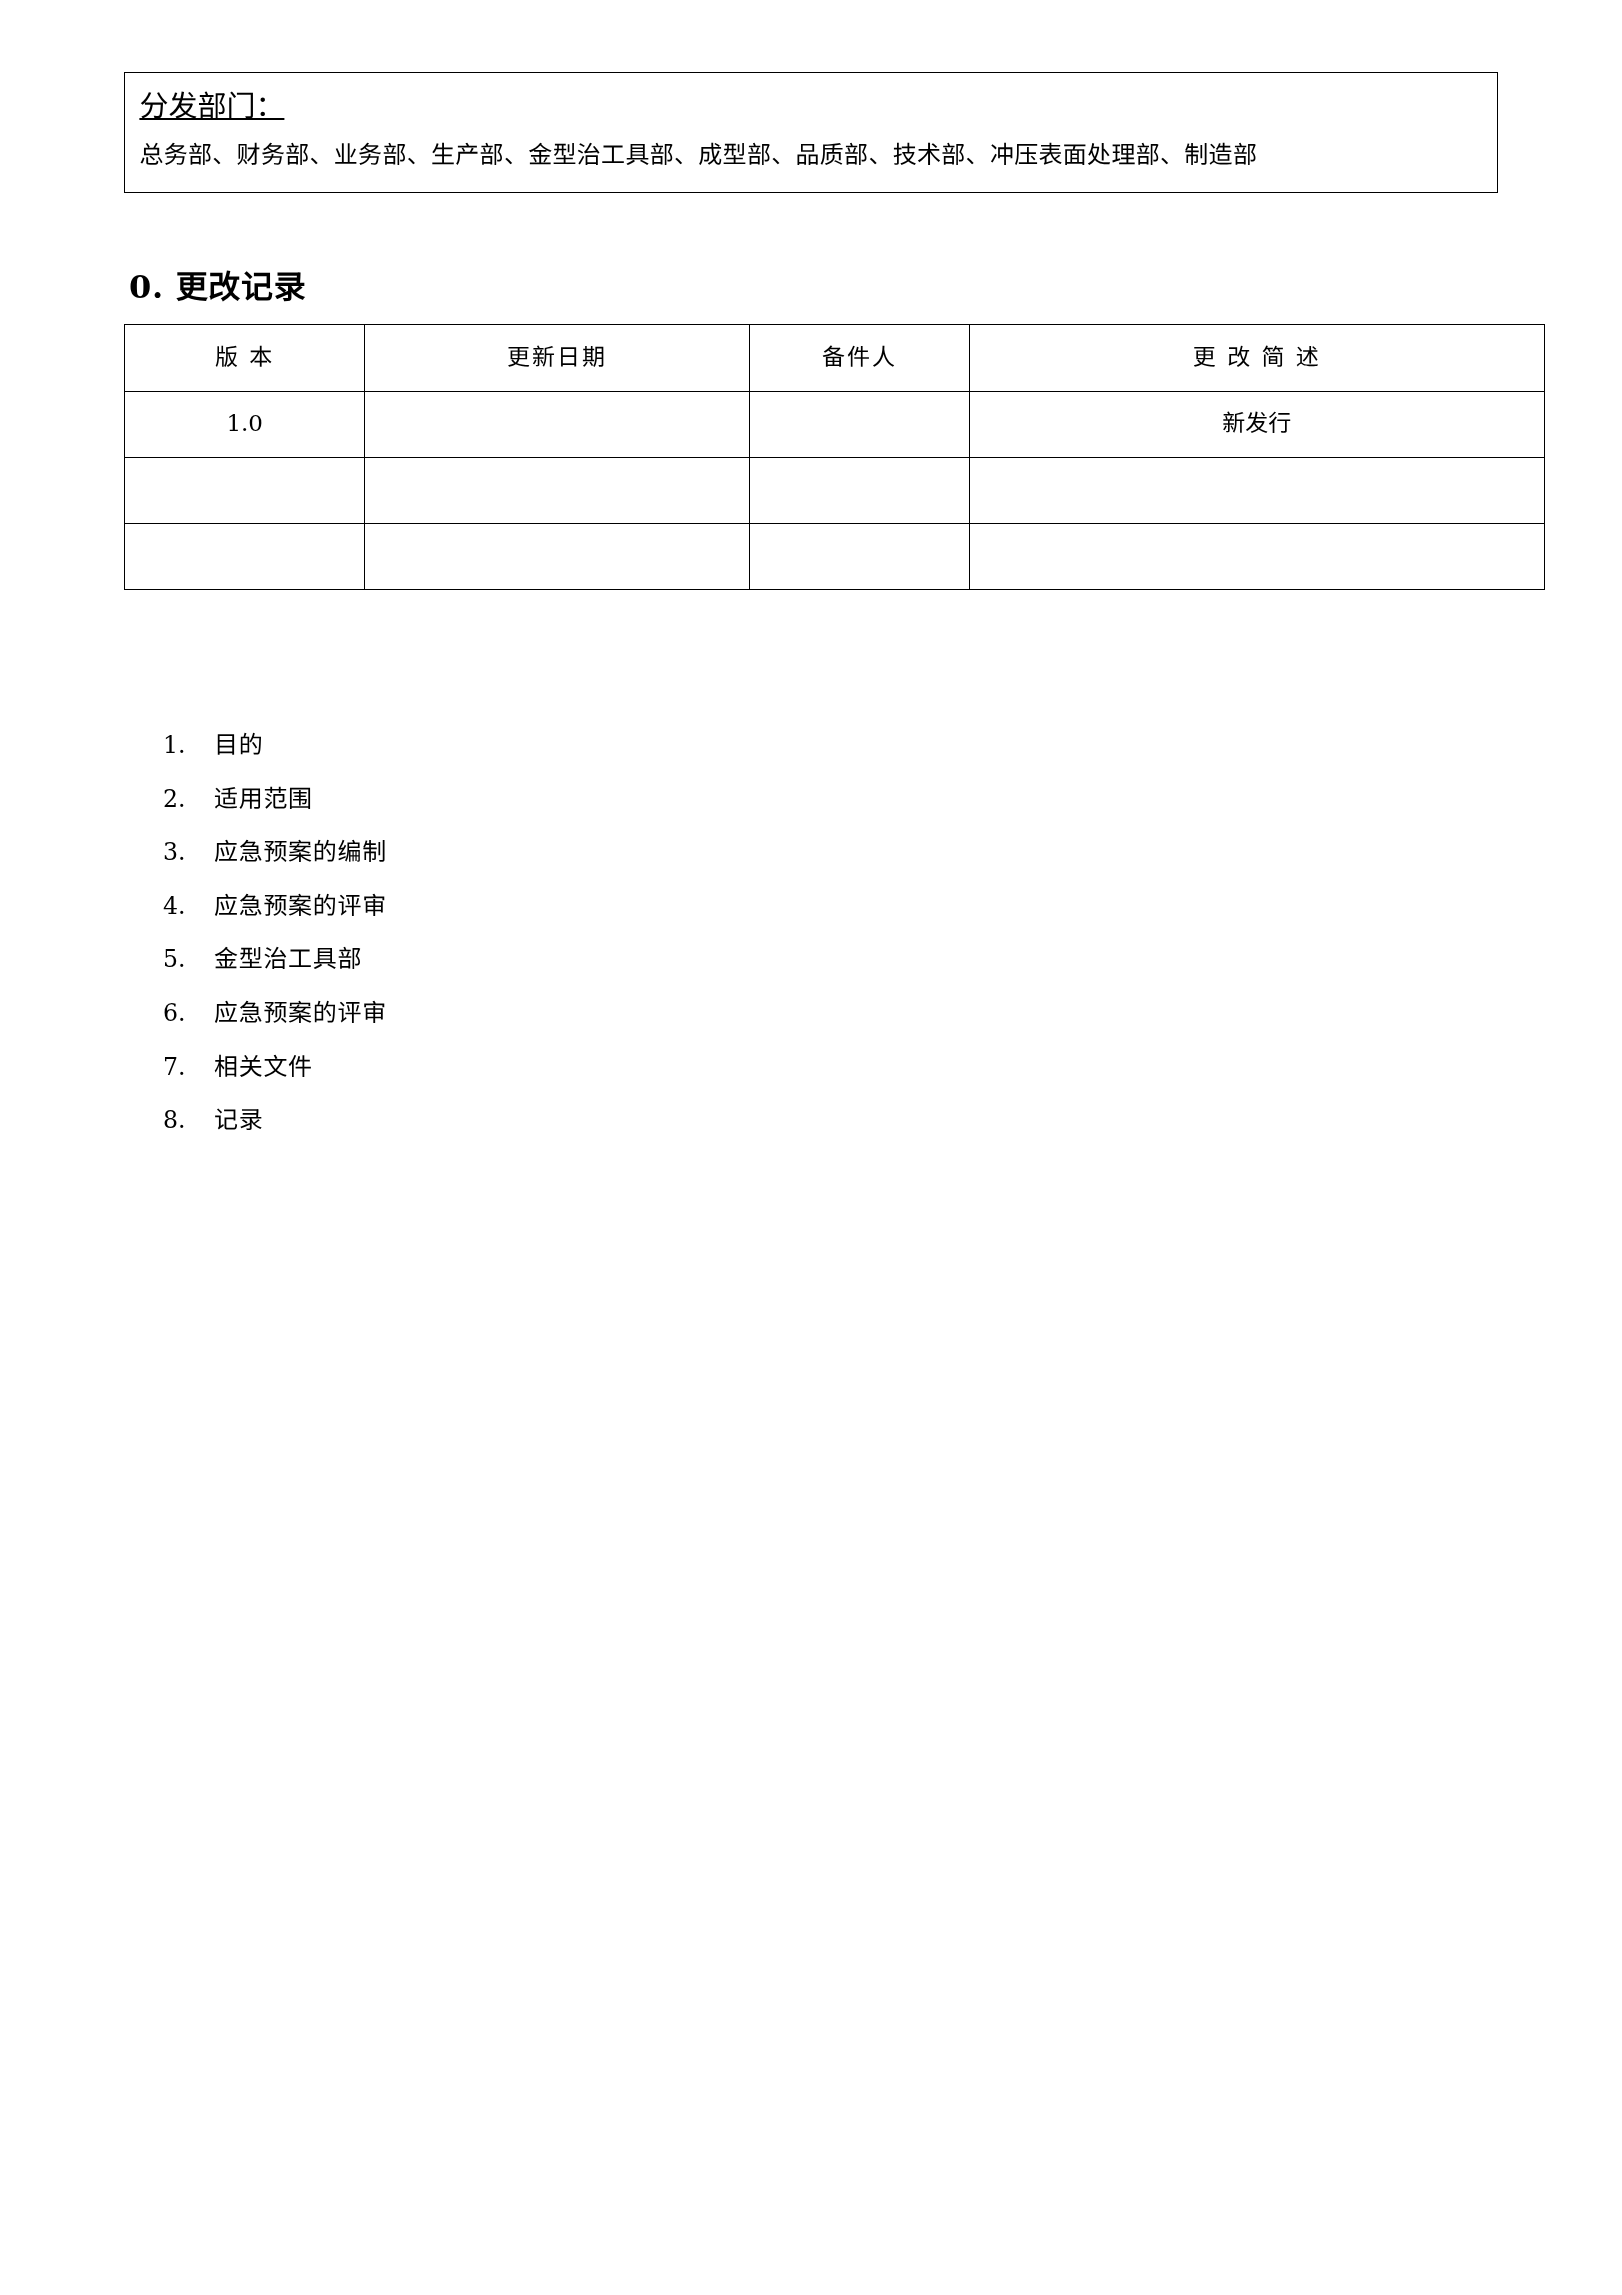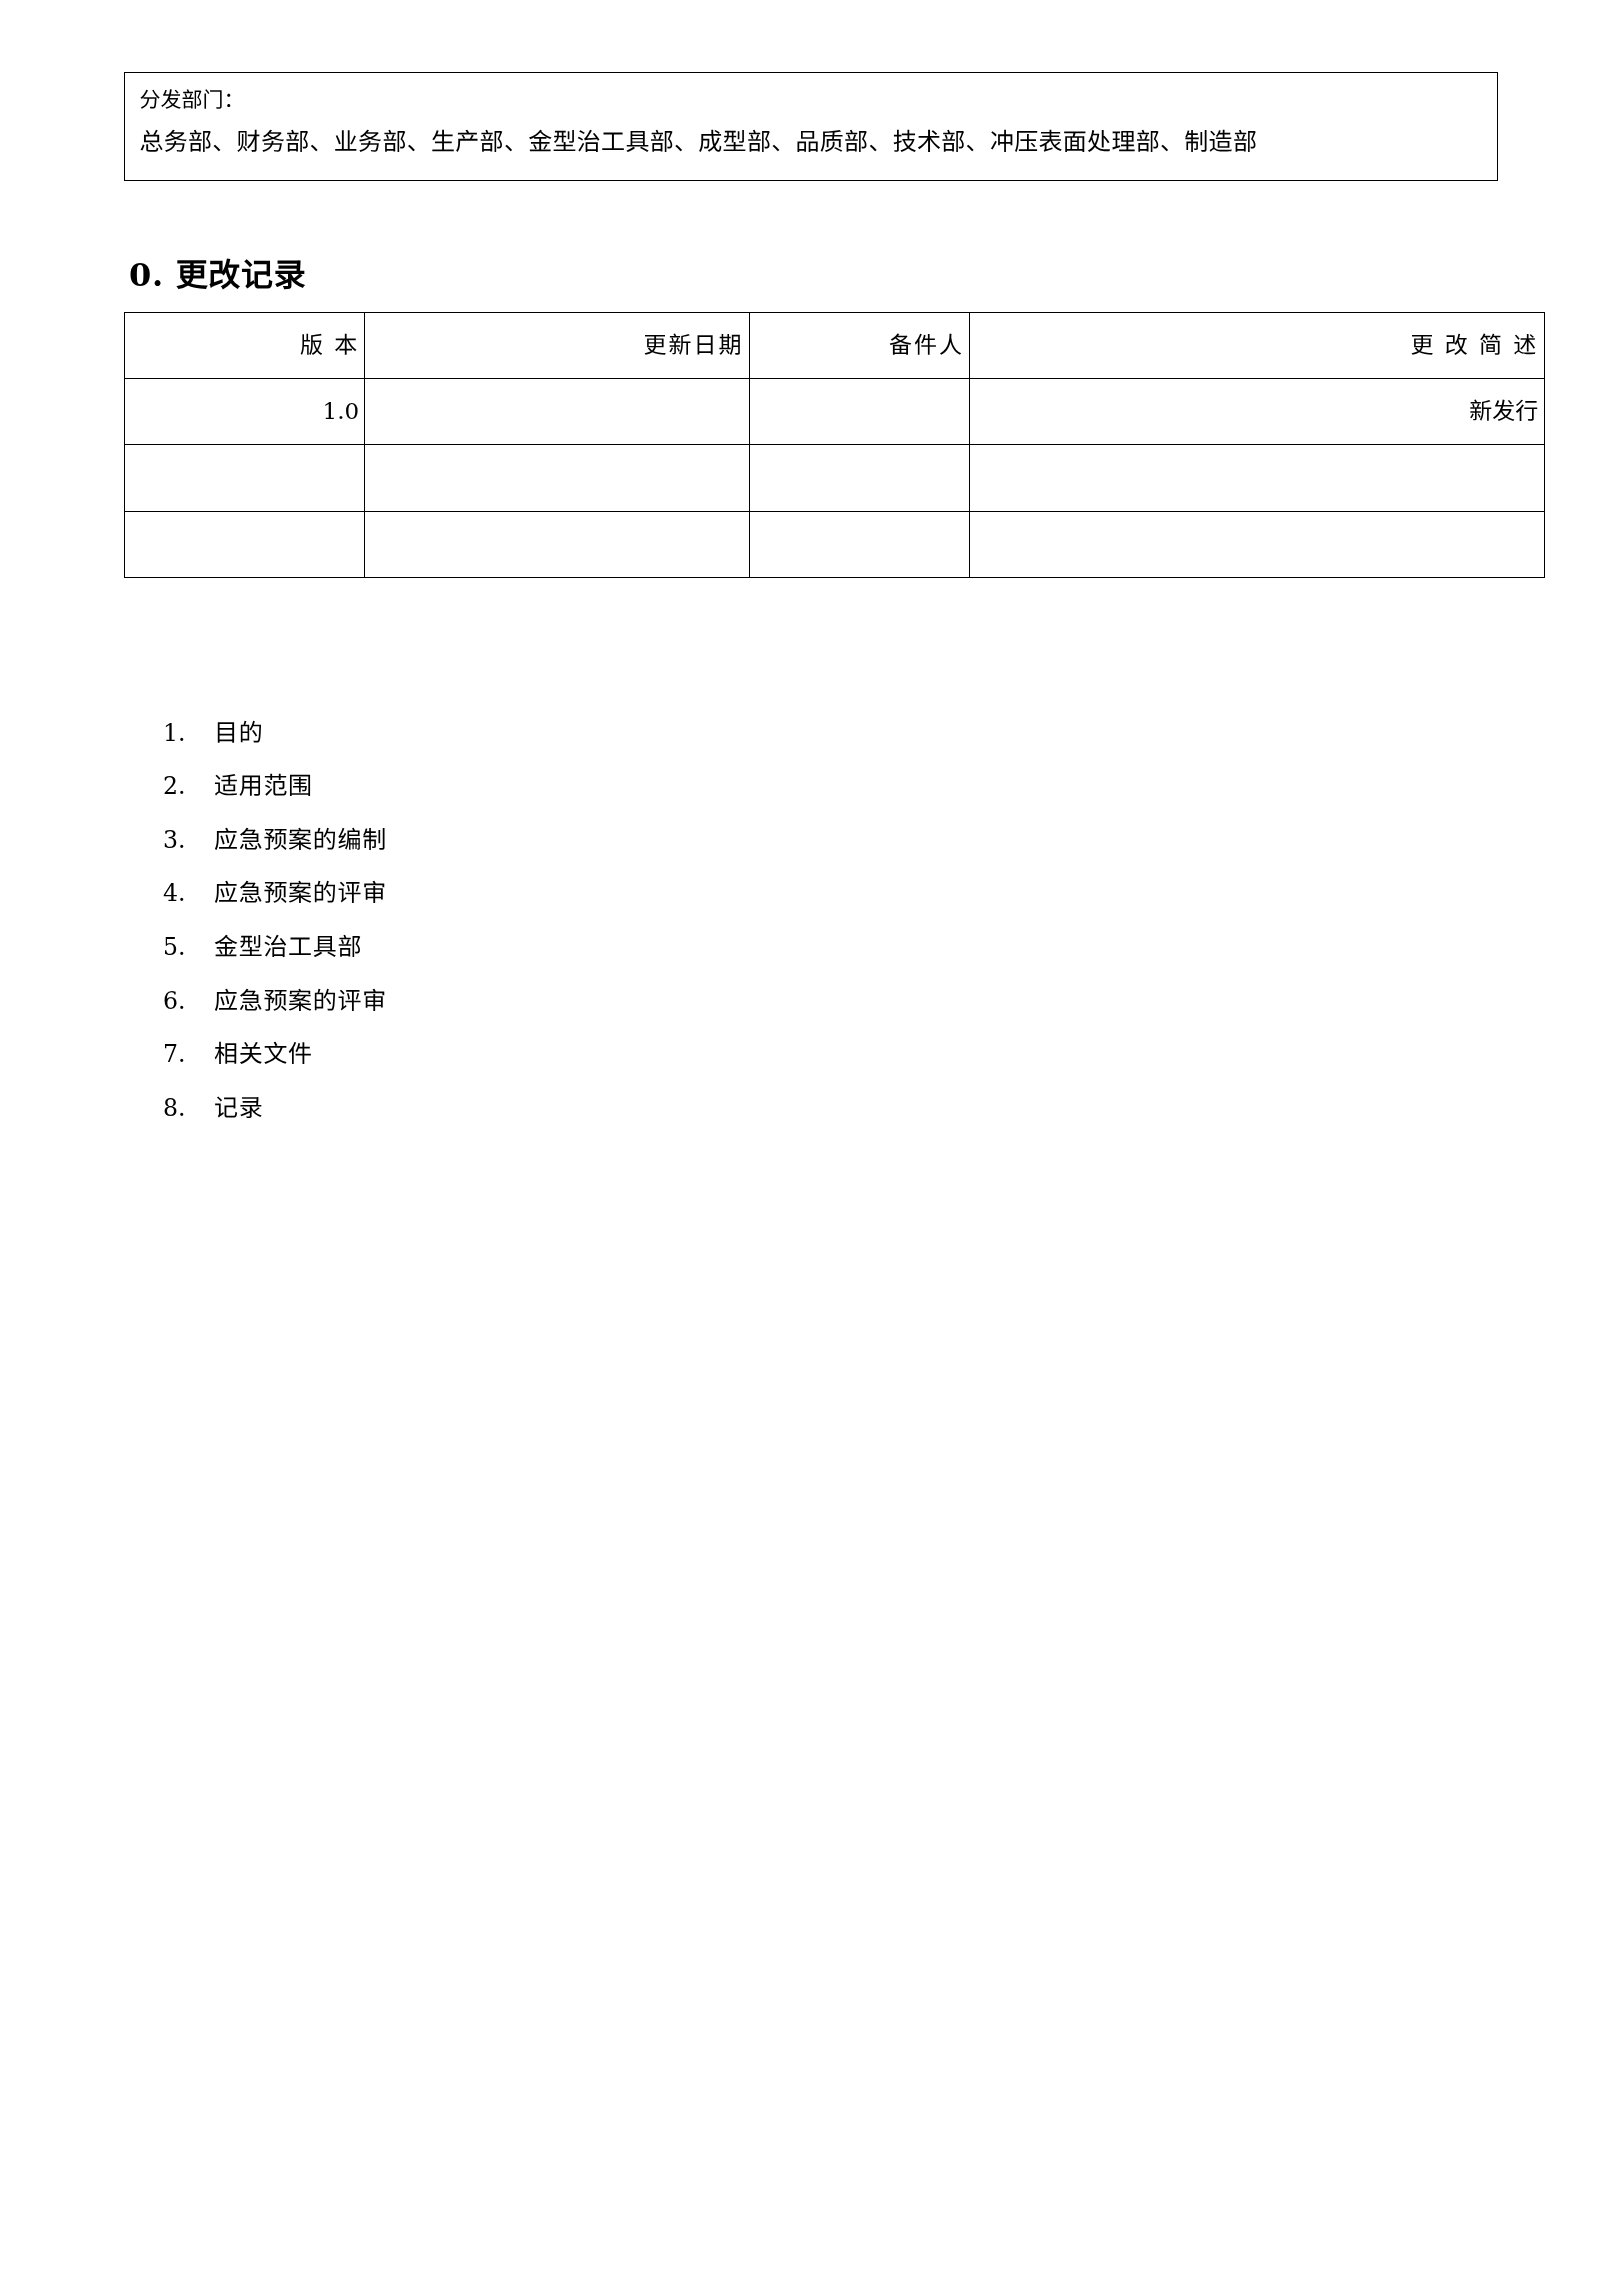--- a/index.html
+++ b/index.html
@@ -46,22 +46,23 @@
   }
   .sig-value {
     font-size: 23.6px;
     margin-top: 21px;
     margin-left: 72px;
   }
   .dist-cell {
     padding: 11.8px 17px 17px 14.4px !important;
   }
   .dist-label {
-    font-size: 21px;
+    font-size: 29px;
     margin-bottom: 6.5px;
+    text-decoration: underline;
   }
   .dist-text {
     font-size: 24px;
     line-height: 1.65;
     letter-spacing: 0.3px;
   }
 
   
   .section-heading {
     font-size: 32px;
@@ -76,21 +77,21 @@
   
   table.rev-table {
     width: 1374px;
     border-collapse: collapse;
     table-layout: fixed;
   }
   table.rev-table td, table.rev-table th {
     border: 1.3px solid #000000;
     font-size: 23px;
     font-weight: normal;
-    text-align: right;
+    text-align: center;
     height: 60px;
     padding: 2.6px 5.2px;
     line-height: 1.3;
   }
   table.rev-table th {
     letter-spacing: 2px;
   }
   .col-ver   { width: 229px; }
   .col-date  { width: 373px; }
   .col-owner { width: 209px; }

